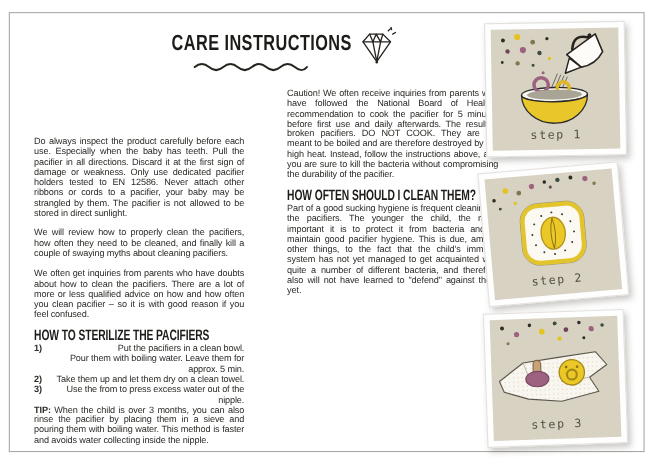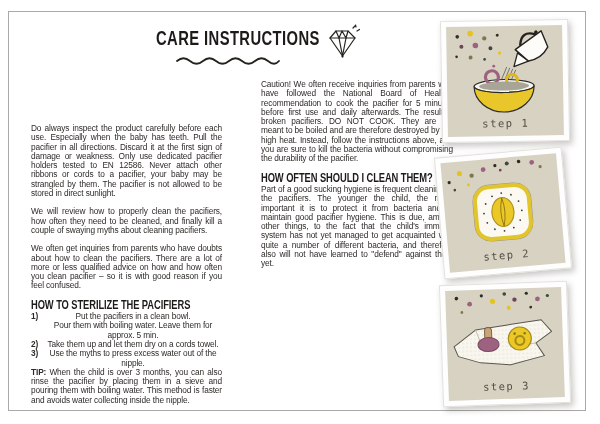--- a/index.html
+++ b/index.html
@@ -19,21 +19,21 @@
   .col{position:absolute;top:80px;font-size:8.3px;line-height:9.3px;letter-spacing:-.12px;
     text-align:justify;color:#2e2b27;}
   .col1{left:31px;width:191px;margin-top:44px;}
   .col2{left:249px;width:192px;margin-left:12px;}
   .col p{margin:0 0 9px 0;}
   .sec-heading{font-size:13px;font-weight:700;color:#1d1b18;white-space:nowrap;
     transform:scale(.72,1.05);transform-origin:0 100%;margin:3px 0 3px 0;}
   .intro-line{margin:0 0 8px 0;}
   .step-row{display:flex;}
   .step-num{flex:0 0 13px;font-weight:700;}
-  .step-text{flex:1;text-align:center;}
+  .step-text{flex:1;text-align:right;}
   .tip{margin-top:9px;}
   b{font-weight:700;}
   .months div{margin:0;}
 
   
   .card{position:absolute;width:128px;height:122px;background:#fefefe;padding:5px;
     box-sizing:border-box;box-shadow:2.5px 3.5px 6px rgba(60,55,45,.28);border:1px solid #e3e1dc;}
   .card-inner{width:100%;height:100%;background:#d8d2c2;display:flex;flex-direction:column;
     align-items:center;}
   .card-inner svg{display:block;}
@@ -73,25 +73,25 @@
 
     <div class="sec-heading">HOW TO STERILIZE THE PACIFIERS</div>
 
     <div class="step-row">
       <span class="step-num">1)</span>
       <span class="step-text"><span>Put the pacifiers in a clean bowl.</span><br>
       <span>Pour them with boiling water. Leave them for approx. 5 min.</span></span>
     </div>
     <div class="step-row">
       <span class="step-num">2)</span>
-      <span class="step-text">Take them up and let them dry on a cords towel.</span>
+      <span class="step-text">Take them up and let them dry on a clean towel.</span>
     </div>
     <div class="step-row">
       <span class="step-num">3)</span>
-      <span class="step-text">Use the myths to press excess water out of the nipple.</span>
+      <span class="step-text">Use the from to press excess water out of the nipple.</span>
     </div>
 
     <p class="tip"><b>TIP:</b> <span>When the child is over 3 months, you can also rinse the pacifier by placing them in a sieve and pouring them with boiling water. This method is faster and avoids water collecting inside the nipple.</span></p>
   </div>
 
   <div class="col col2">
     <p>Caution! We often receive inquiries from parents who have followed the National Board of Health's recommendation to cook the pacifier for 5 minutes before first use and daily afterwards. The result is broken pacifiers. DO NOT COOK. They are not meant to be boiled and are therefore destroyed by the high heat. Instead, follow the instructions above, and you are sure to kill the bacteria without compromising the durability of the pacifier.</p>
 
     <div class="sec-heading">HOW OFTEN SHOULD I CLEAN THEM?</div>
     <p>Part of a good sucking hygiene is frequent cleaning of the pacifiers. The younger the child, the more important it is to protect it from bacteria and to maintain good pacifier hygiene. This is due, among other things, to the fact that the child's immune system has not yet managed to get acquainted with quite a number of different bacteria, and therefore also will not have learned to "defend" against them yet.</p>

